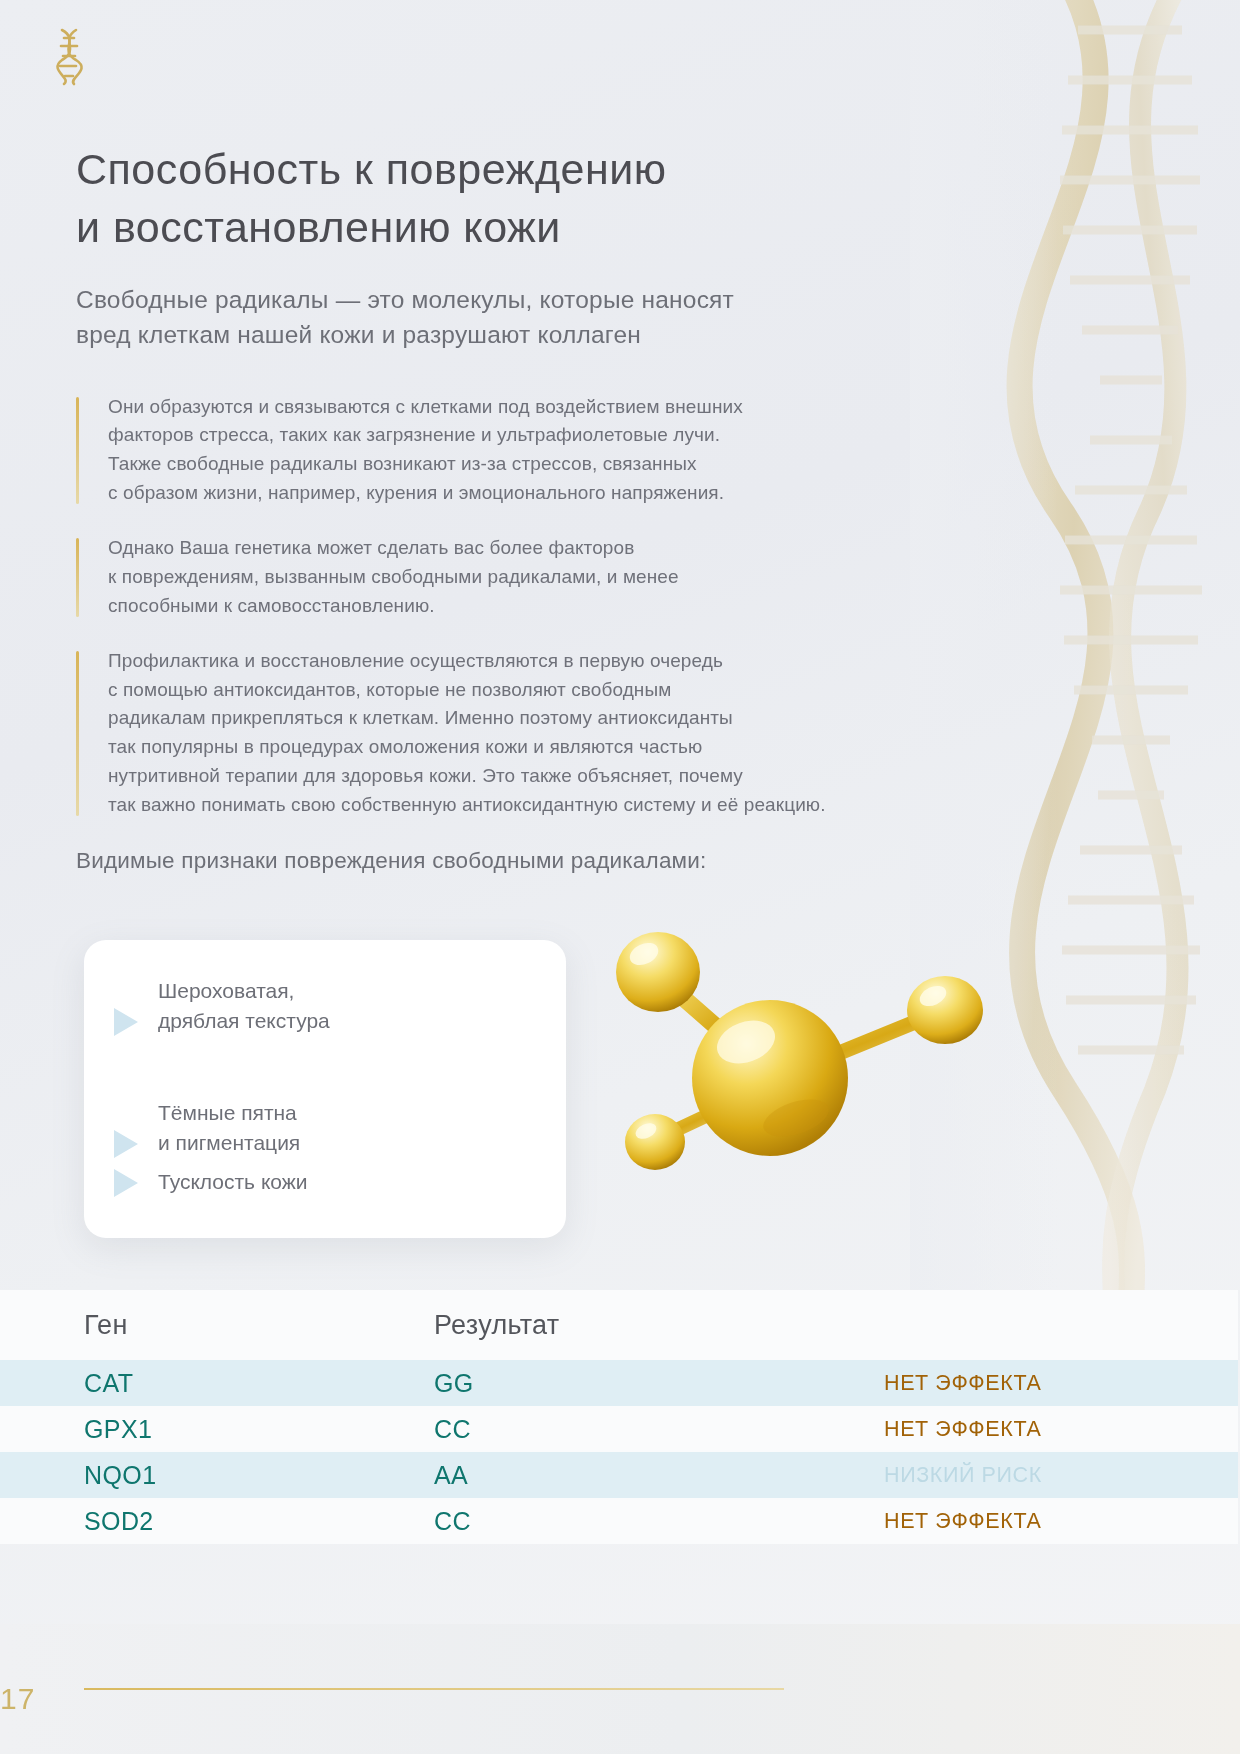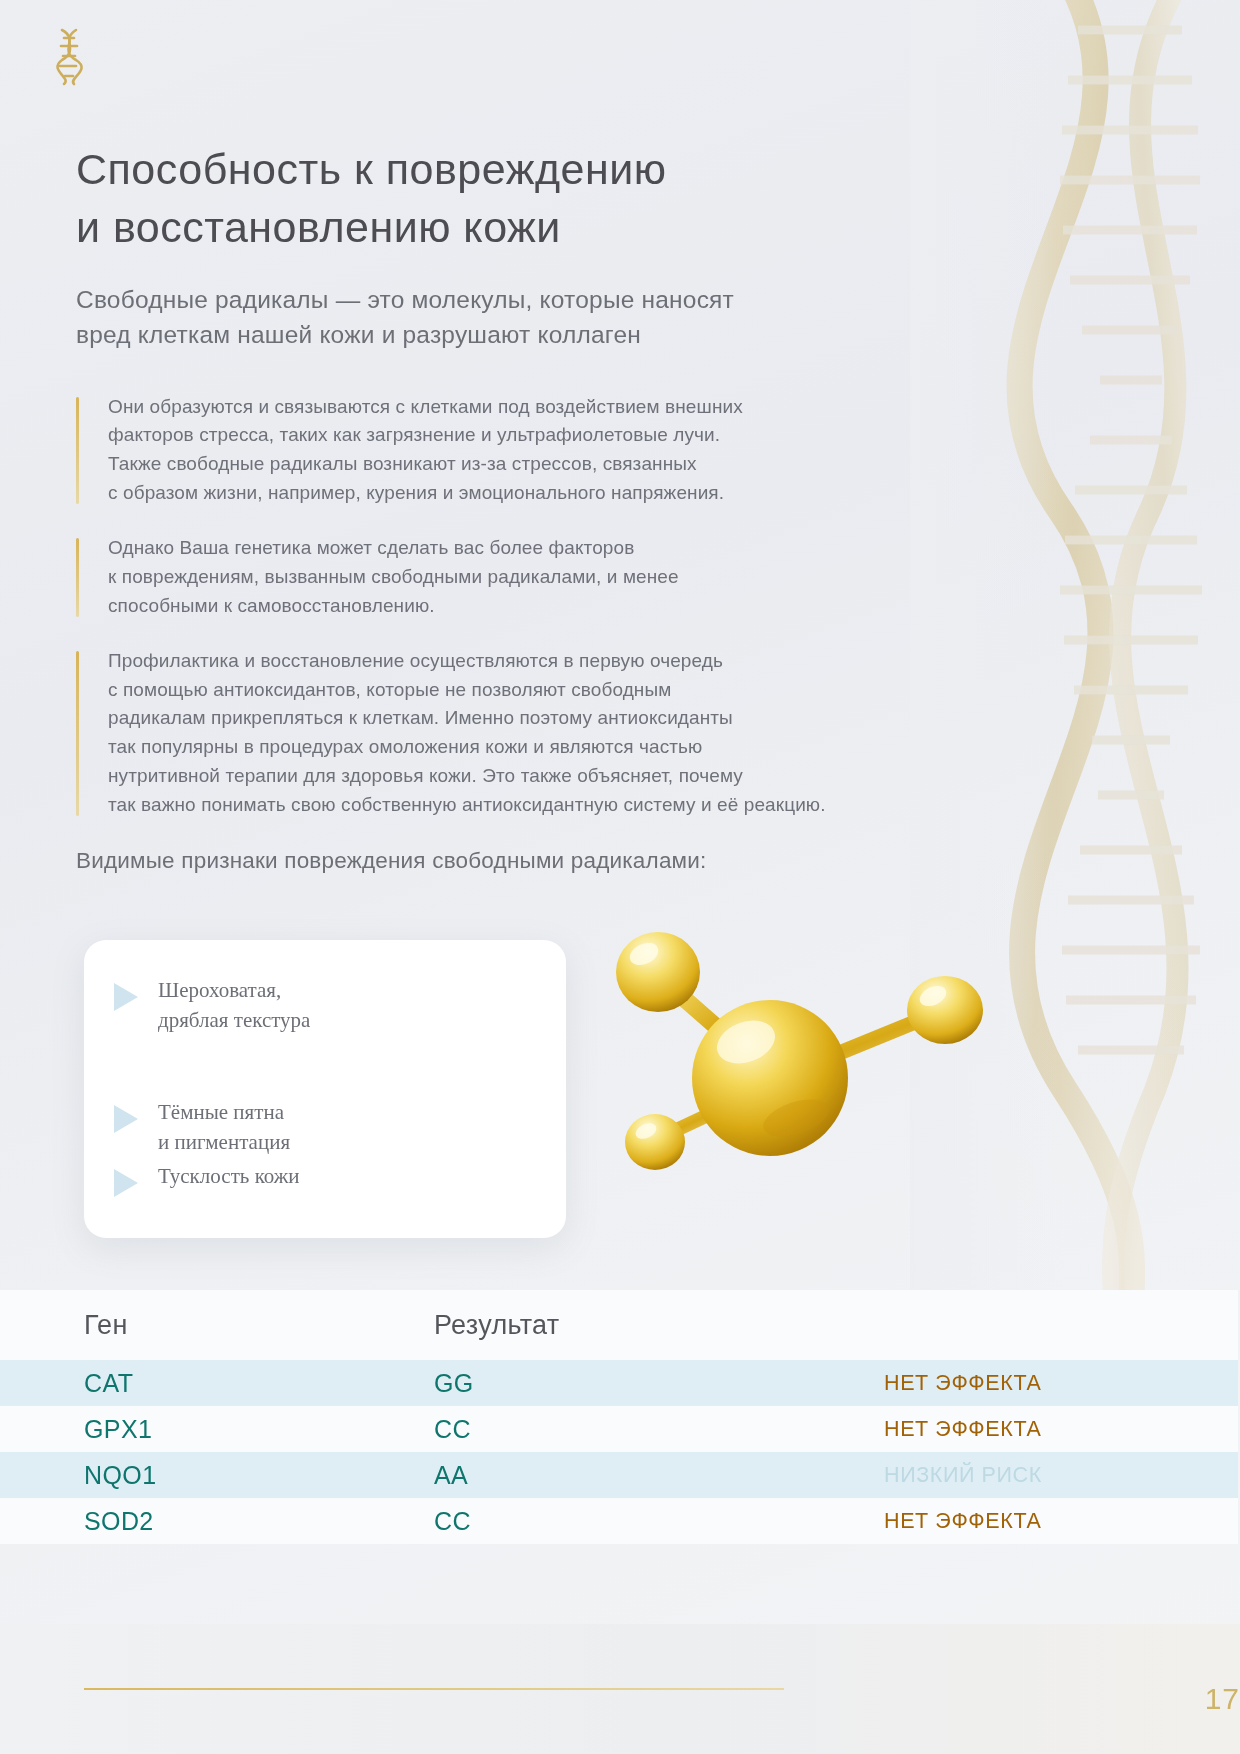--- a/index.html
+++ b/index.html
@@ -95,23 +95,22 @@
     left: 84px; top: 940px;
     width: 482px; height: 298px;
     background: #ffffff;
     border-radius: 22px;
     box-shadow: 0 10px 34px rgba(120,125,140,.14);
   }
   .bullet {
     position: absolute;
     left: 30px;
     display: flex;
-    align-items: flex-start;
+    align-items: flex-end;
     gap: 20px;
-    font-family: Liberation Serif, serif;
   }
   .bullet:nth-of-type(1) { top: 36px; }
   .bullet:nth-of-type(2) { top: 128px; margin-top: 30px; }
   .bullet:nth-of-type(3) { top: 222px; }
   .tri {
     width: 0; height: 0; margin-top: 7px;
     border-left: 24px solid #cfe4ef;
     border-top: 14px solid transparent;
     border-bottom: 14px solid transparent;
     flex: 0 0 auto;
@@ -157,21 +156,21 @@
   .footer-band {
     position: absolute; left: 0; bottom: 0; width: 1240px; height: 130px;
     background: linear-gradient(to right, #f0f1f3 0%, #eceef0 55%, #f2f0ec 100%);
   }
   .footer-rule {
     position: absolute; left: 84px; bottom: 64px; width: 700px; height: 2px;
     background: linear-gradient(to right, #d9b95f, #e8d8a4);
   }
   .page-num {
     position: absolute; left: 0; bottom: 38px; width: 1240px;
-    text-align: right;
+    text-align: left;
     font-size: 30px; font-weight: 300; color: #cdb469; letter-spacing: 1px;
   }
 </style>
 </head>
 <body>
 
 <div class="page">
 
   <div class="dna-wrap">
     <svg width="360" height="1340" viewBox="0 0 360 1340" xmlns="http://www.w3.org/2000/svg">

